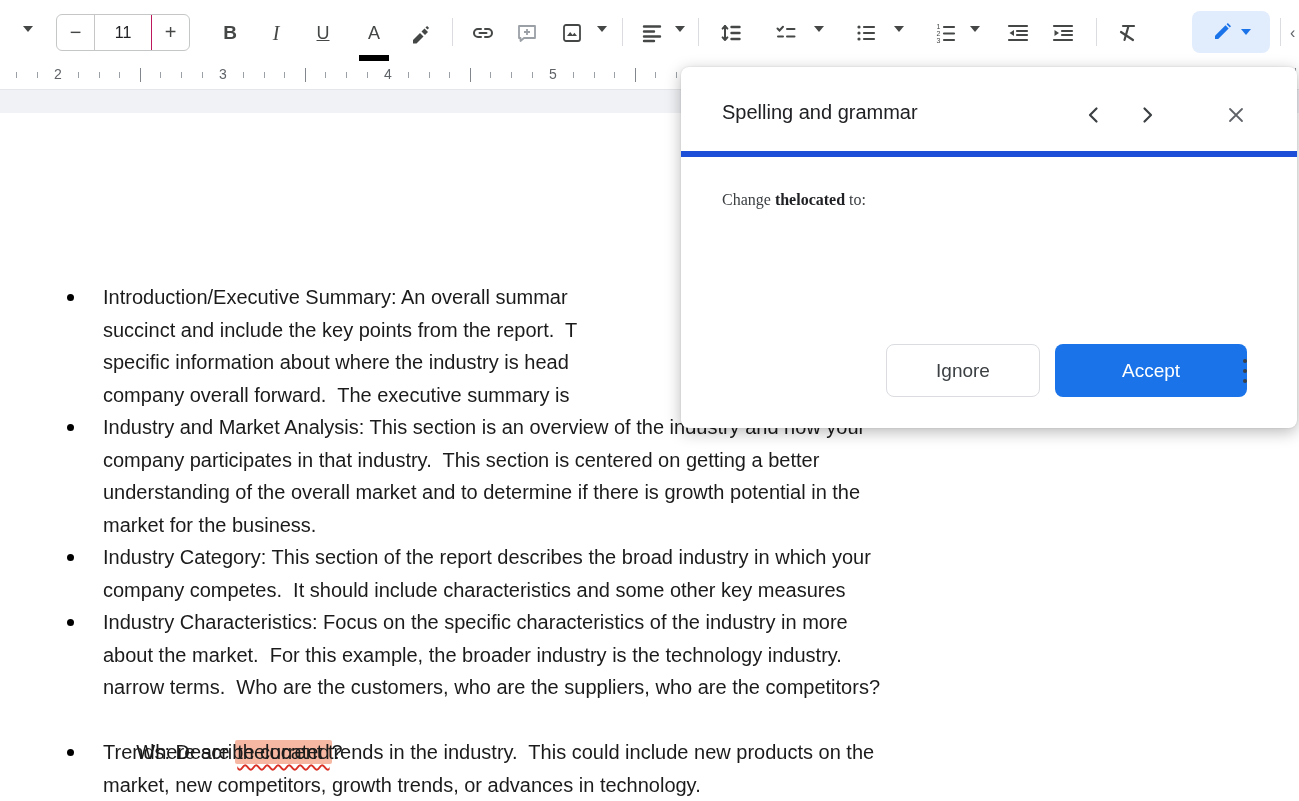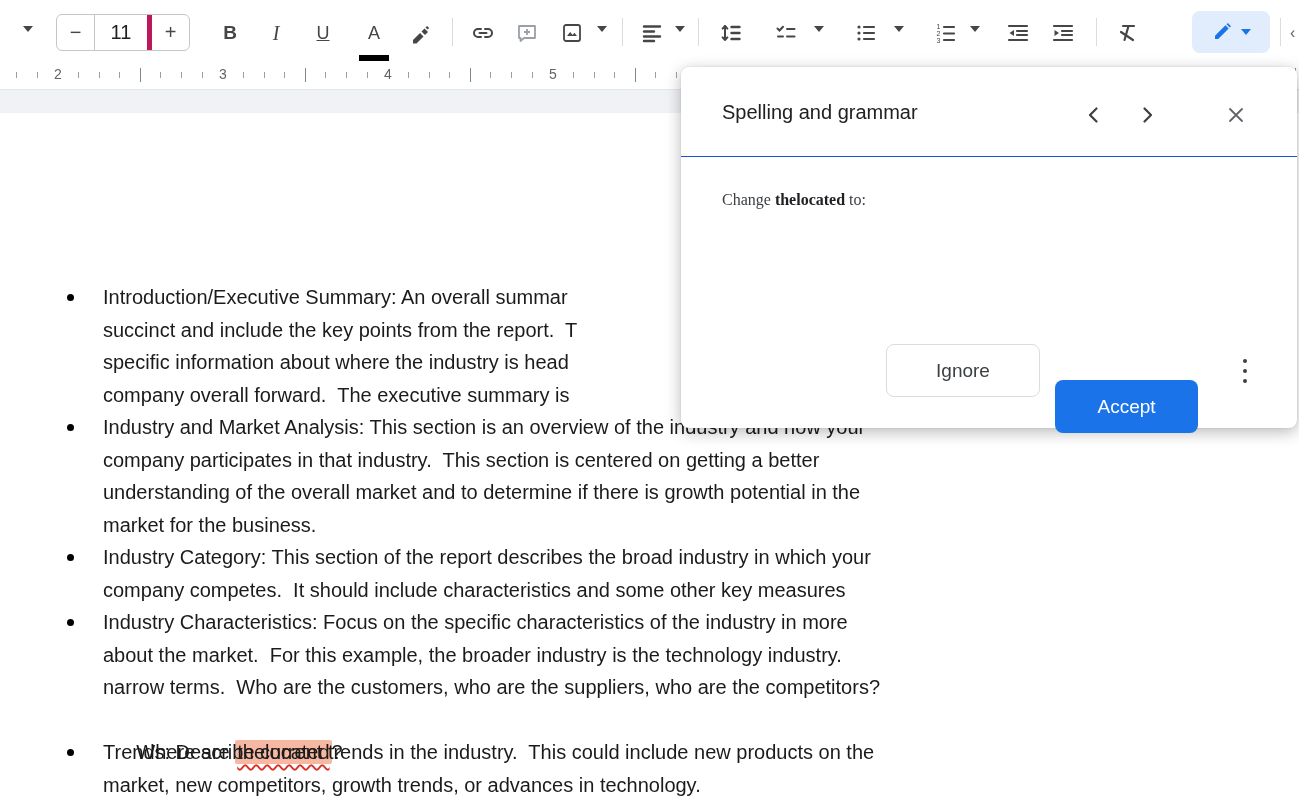--- a/index.html
+++ b/index.html
@@ -11,22 +11,22 @@
   .toolbar { position:absolute; left:0; top:0; width:1299px; height:62px; background:#fff; z-index:30; }
   .tbtn { position:absolute; top:13px; width:40px; height:40px; display:flex; align-items:center;
           justify-content:center; border-radius:4px; color:#444746; }
   .tcaret { position:absolute; top:26px; width:0; height:0; border-left:5px solid transparent;
             border-right:5px solid transparent; border-top:6px solid #444746; }
   .tdivider { position:absolute; top:18px; width:1px; height:28px; background:#dadce0; }
   .fontsize { position:absolute; left:56px; top:14px; width:134px; height:37px;
               border:1px solid #c4c7c5; border-radius:6px; display:flex; align-items:stretch; }
   .fontsize .fs-btn { width:37px; display:flex; align-items:center; justify-content:center;
               font-size:20px; color:#444746; }
-  .fontsize .fs-val { flex:1; border-left:1px solid #c4c7c5; border-right:5px solid #be185d;
-              display:flex; align-items:center; justify-content:center; font-size:20px; color:#202124; }
+  .fontsize .fs-val { flex:1; border-left:1px solid #c4c7c5; border-right:1px solid #be185d;
+              display:flex; align-items:center; justify-content:center; font-size:16px; color:#202124; }
   .fmt-b { font-weight:700; font-size:19px; }
   .fmt-i { font-style:italic; font-family:"Liberation Serif", serif; font-size:20px; }
   .fmt-u { text-decoration:underline; font-size:18px; }
   .fmt-a { font-size:18px; position:relative; }
   .fmt-a .bar { position:absolute; left:50%; transform:translateX(-50%); bottom:-8px; width:30px; height:6px; background:#000; }
   .edit-pill { position:absolute; left:1192px; top:11px; width:78px; height:42px; background:#e1ecfd;
                border-radius:8px; display:flex; align-items:center; justify-content:center; gap:8px; }
   .edit-pill .bluecaret { width:0; height:0; border-left:5px solid transparent; border-right:5px solid transparent;
                border-top:6px solid #1a73e8; }
   .edge-chevron { position:absolute; left:1290px; top:24px; color:#5f6368; font-size:16px; }
@@ -53,35 +53,35 @@
   .dline.b::before { content:""; position:absolute; left:-36px; top:13px; width:7px; height:7px;
          border-radius:50%; background:#000; }
   .hl { background:#f6b8a3; border-radius:2px; padding:1px 2px;
         text-decoration:underline wavy #d93025 2px; text-underline-offset:5px;
         text-decoration-skip-ink:none; }
 
   
   .dialog { position:absolute; left:681px; top:67px; width:616px; height:361px; background:#fff;
             border-radius:8px; box-shadow:0 4px 16px rgba(0,0,0,.28), 0 0 2px rgba(0,0,0,.12); z-index:40; }
   .dlg-header { position:absolute; left:0; top:0; width:100%; height:90px;
-            border-bottom:1px solid #1d4ed8; }
+            border-bottom:6px solid #1d4ed8; }
   .dlg-title { position:absolute; left:41px; top:34px; font-size:20px; font-weight:500; color:#202124; }
   .dlg-nav { position:absolute; top:33px; width:30px; height:30px; display:flex; align-items:center;
             justify-content:center; color:#3c4043; }
   .dlg-close { position:absolute; left:540px; top:33px; width:30px; height:30px; display:flex;
             align-items:center; justify-content:center; color:#5f6368; }
   .dlg-change { position:absolute; left:41px; top:124px; font-size:16px; color:#3c4043;font-family:Liberation Serif, serif; }
   .dlg-change .word { font-weight:700; color:#202124; }
   .sugg-pill { position:absolute; left:41px; top:170px; height:51px; padding:0 30px;
             display:flex; align-items:center; border:1px solid #7fabf5; border-radius:26px;
             color:#1a73e8; font-size:20px; background:#fff; }
   .btn { position:absolute; top:277px; height:53px; border-radius:8px; display:flex;
             align-items:center; justify-content:center; font-size:19px; font-weight:500; }
   .btn-ignore { left:205px; width:154px; background:#fff; border:1px solid #dadce0; color:#3c4043; }
-  .btn-accept { left:374px; width:143px; background:#1a73e8; color:#fff;margin-top:36px; }
+  .btn-accept { left:374px; width:192px; background:#1a73e8; color:#fff; }
   .kebab { position:absolute; left:552px; top:284px; width:24px; height:40px; display:flex;
             flex-direction:column; align-items:center; justify-content:center; gap:6px; }
   .kebab i { width:4px; height:4px; border-radius:50%; background:#3c4043; }
 
   svg.ic { display:block; }
 </style>
 </head>
 <body>
 
 <div class="stage">

